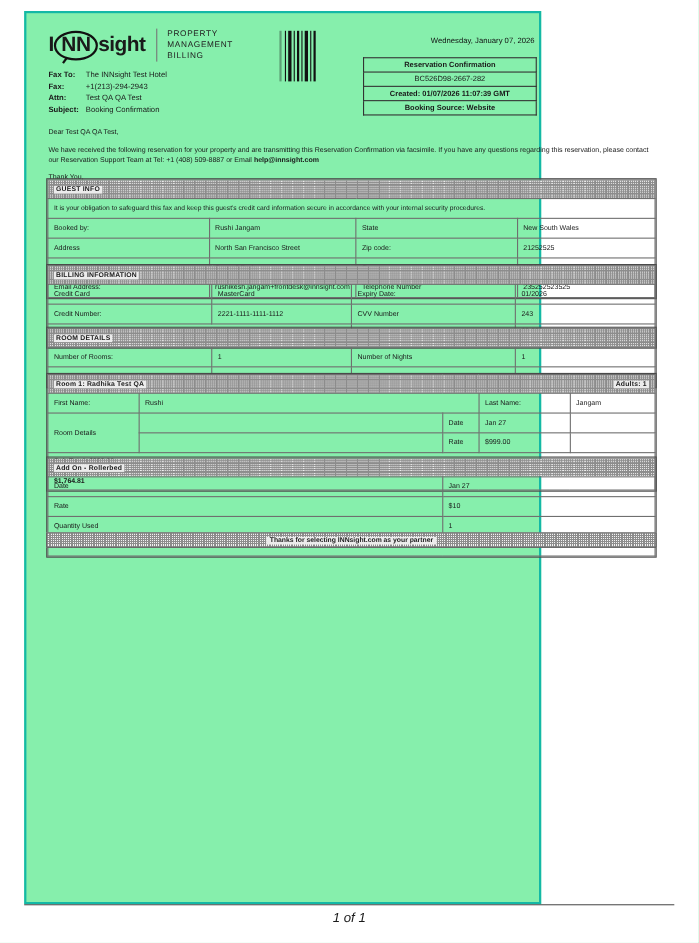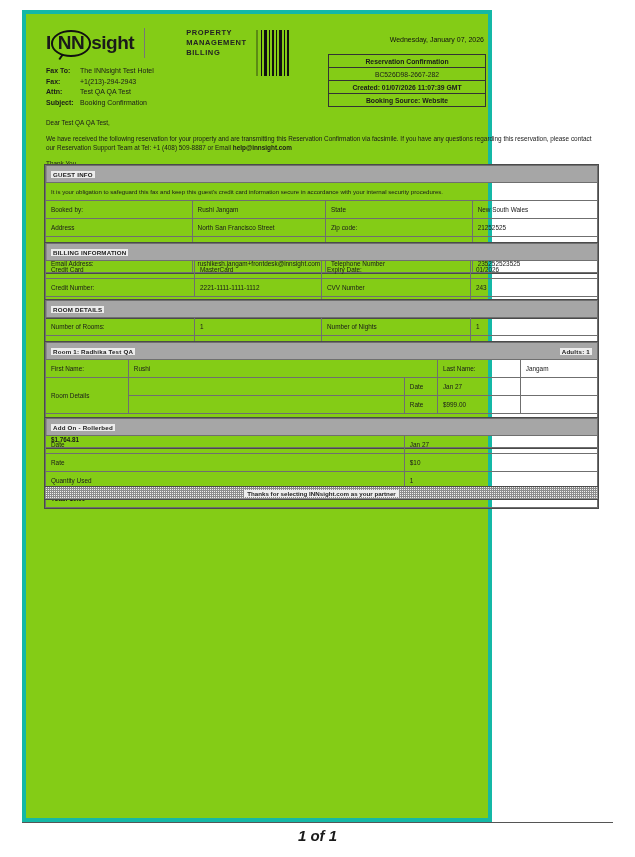--- a/index.html
+++ b/index.html
@@ -20,22 +20,22 @@
     left: 0; top: 0;
     width: 635px;
     height: 857px;
   }
   .sheet {
     position: absolute;
     left: 22px;
     top: 10px;
     width: 470px;
     height: 812px;
-    border: 4px solid #14b8a6;
-    background: #84cc16;
+    border: 2px solid #14b8a6;
+    background: #86efac;
     box-sizing: border-box;
   }
 
   
   .header-row {
     position: relative;
     height: 62px;
   }
   .logo-block {
     position: absolute;
@@ -72,22 +72,21 @@
     width: 1px;
     background: #777;
     align-self: stretch;
     margin: 0 9px 0 2px;
   }
   .logo-words {
     font-size: 7.5px;
     line-height: 10px;
     letter-spacing: 0.6px;
     color: #222;
-    font-weight: bold;
-    margin-left: 32px;
+    font-weight: normal;
   }
   .barcode {
     position: absolute;
     left: 228px;
     top: 16px;
     width: 36px;
     height: 46px;
   }
   .barcode .bar {
     position: absolute;
@@ -237,23 +236,23 @@
     top: 822px;
     width: 591px;
     text-align: center;
   }
   .footer .rule {
     border-top: 1px solid #555;
     width: 100%;
     margin-bottom: 4px;
   }
   .footer .pg {
-    font-size: 15px;
+    font-size: 12px;
     font-style: italic;
-    font-weight: bold;
+    font-weight: normal;
   }
 </style>
 </head>
 <body>
 
 <div class="page">
   <div class="sheet">
 
     <div class="header-row">
 

